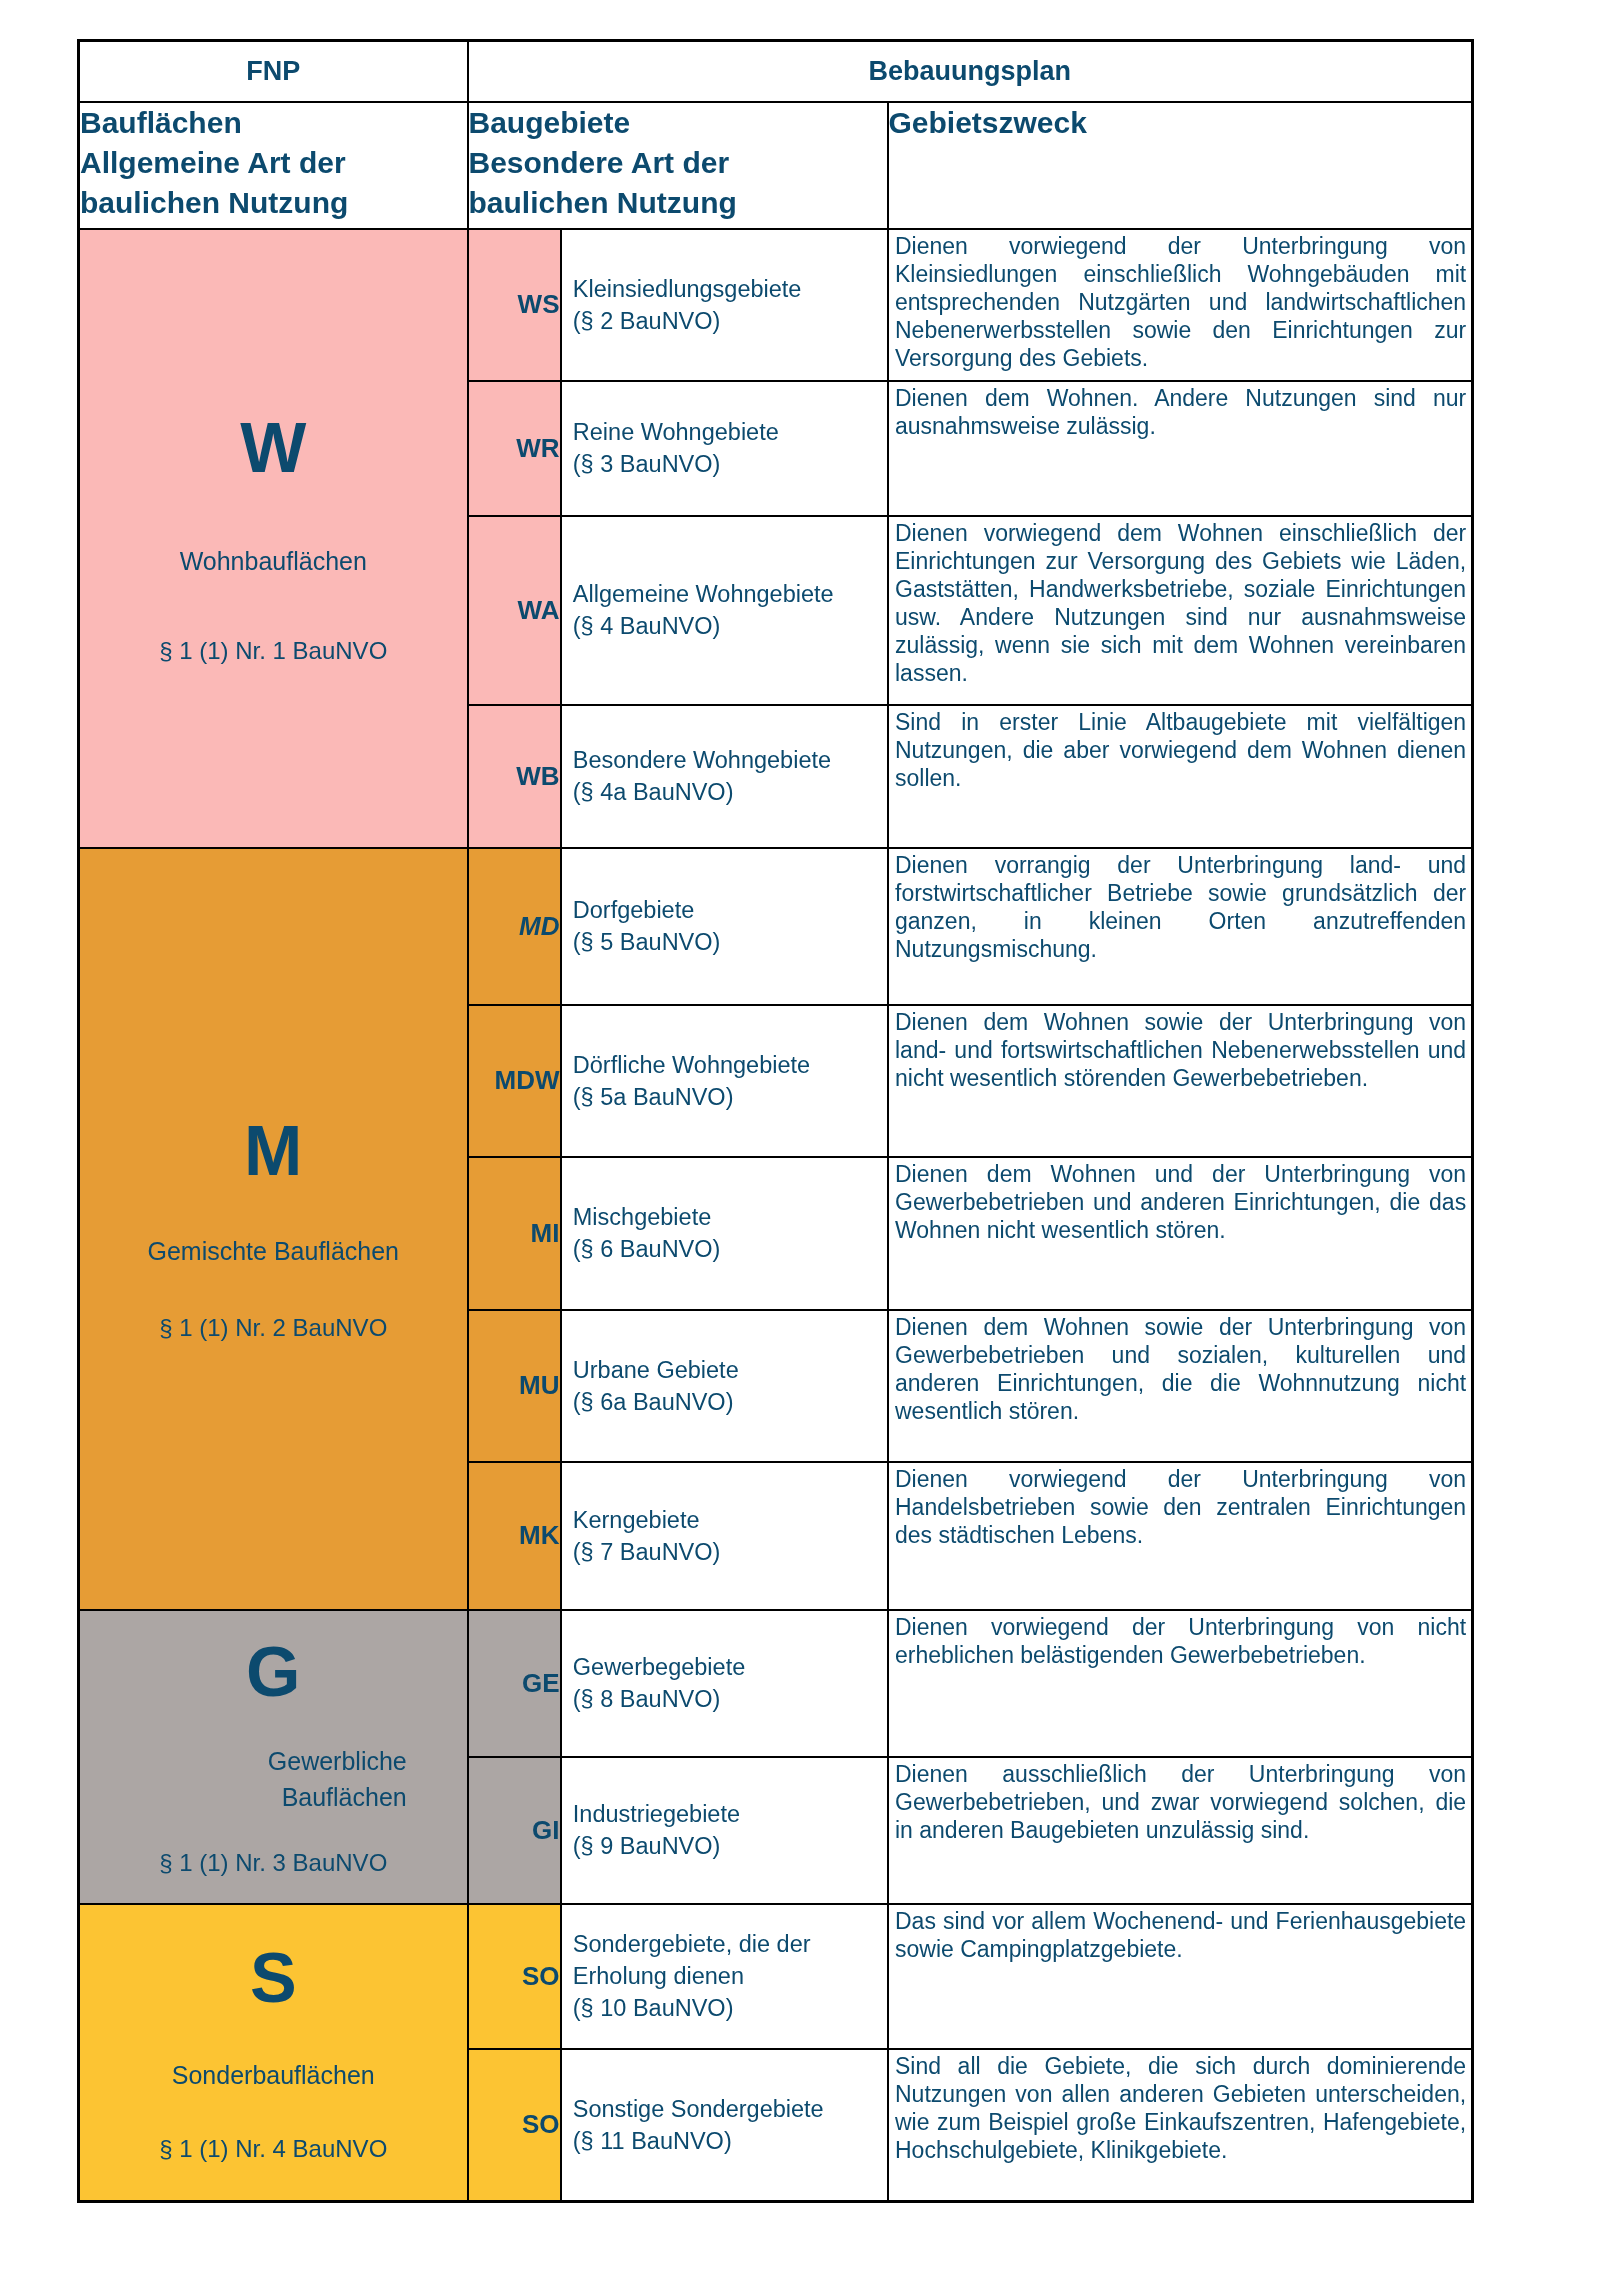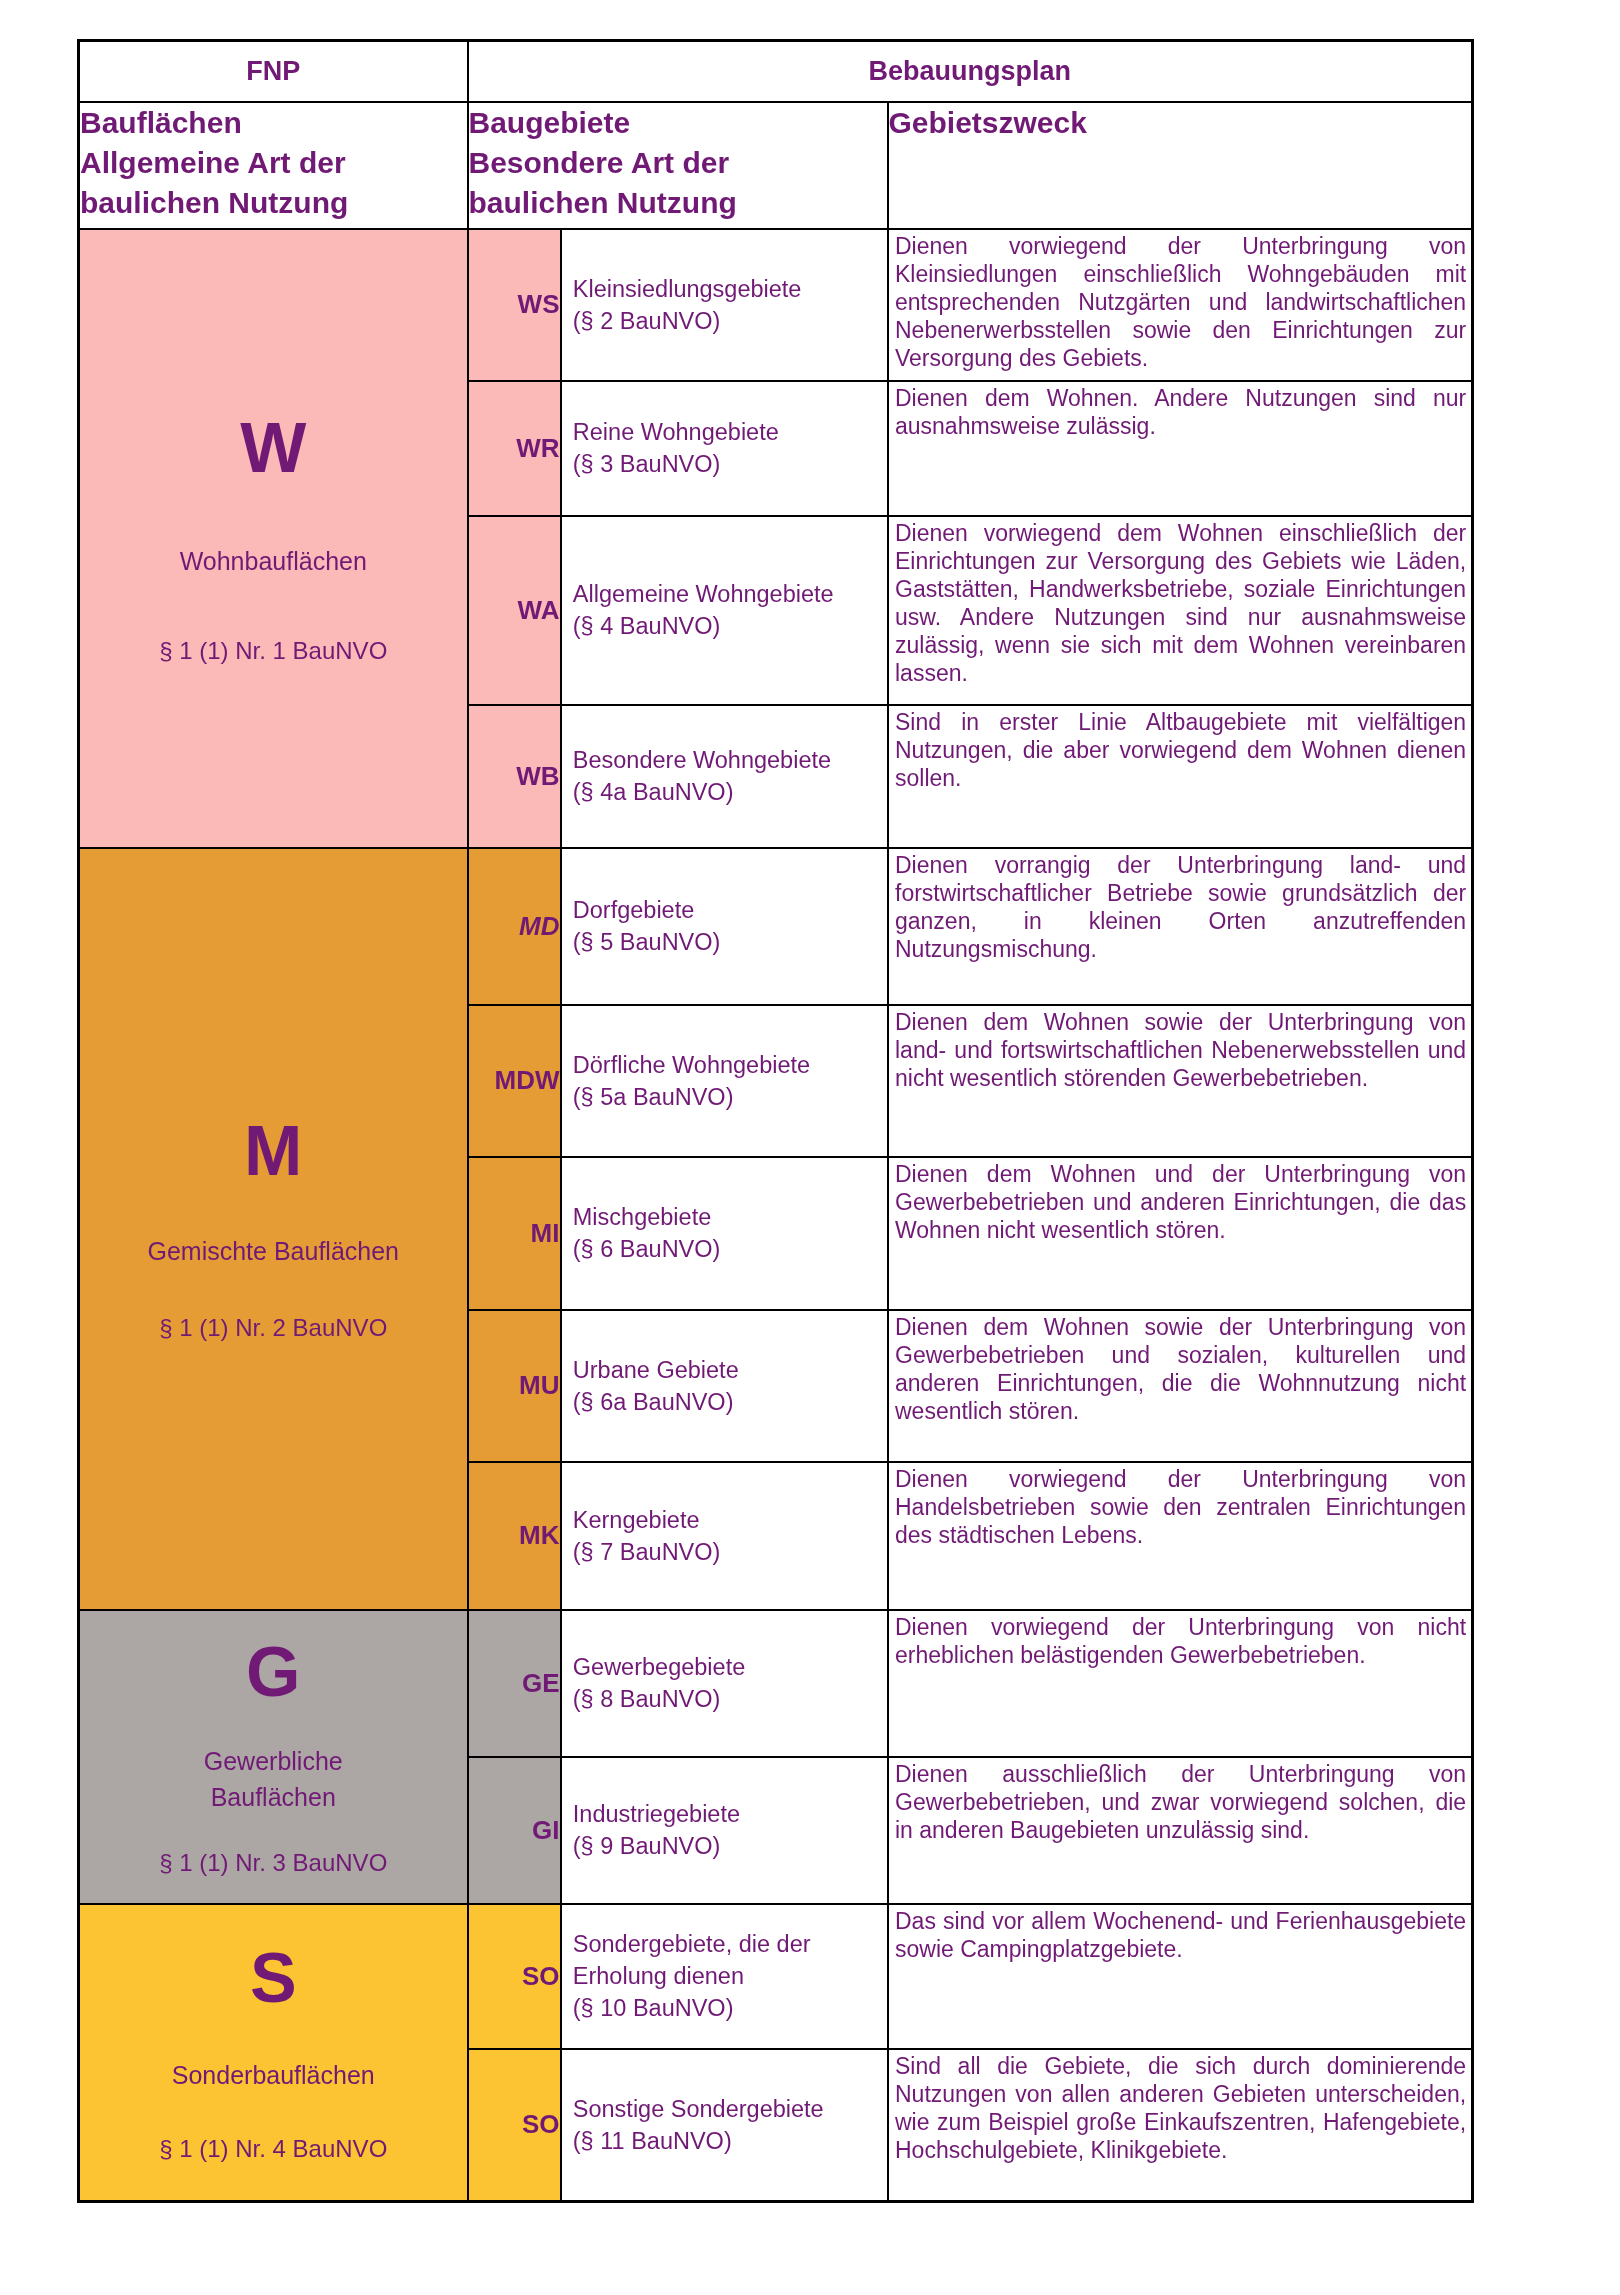--- a/index.html
+++ b/index.html
@@ -6,21 +6,21 @@
     margin: 0;
     padding: 0;
     background: #ffffff;
   }
   .page {
     position: relative;
     width: 1621px;
     height: 2295px;
     background: #ffffff;
     font-family: "Liberation Sans", sans-serif;
-    color: #701a75;
+    color: #0c4a6e;
     border-radius: 14px;
   }
   table.plan {
     position: absolute;
     left: 77px;
     top: 39px;
     width: 1394px;
     border-collapse: collapse;
     table-layout: fixed;
     border: 3.2px solid #000000;
@@ -62,20 +62,21 @@
   .gap-s { row-gap: 42px; }
   .group-letter {
     font-weight: bold;
     font-size: 70px;
     line-height: 73px;
   }
   .group-name {
     font-size: 25px;
     line-height: 36px;
     max-width: 267px;
+    text-align: right;
   }
   .group-law {
     font-size: 24px;
   }
   
   td.code-cell {
     text-align: right;
     vertical-align: middle;
     font-weight: bold;
     font-size: 26px;

